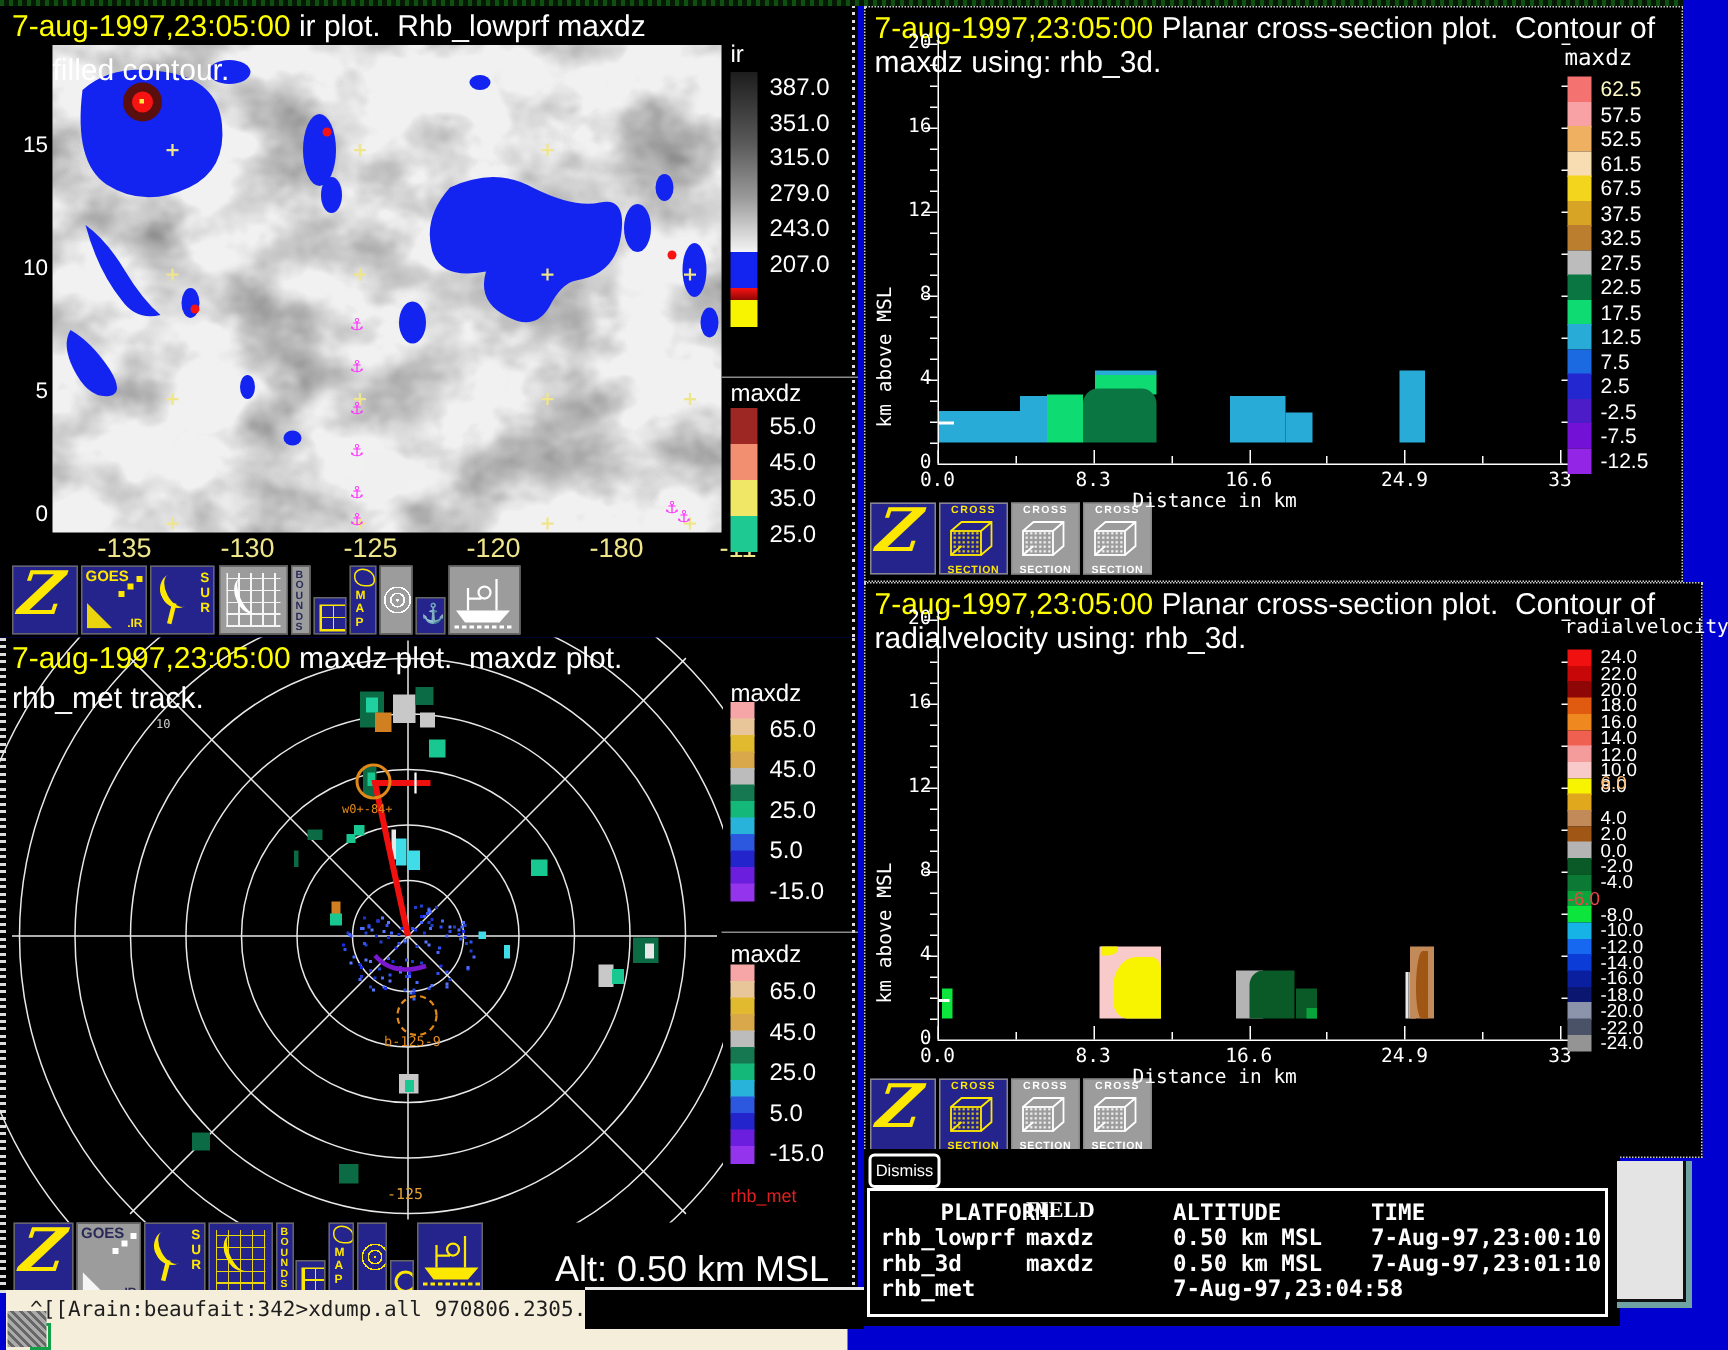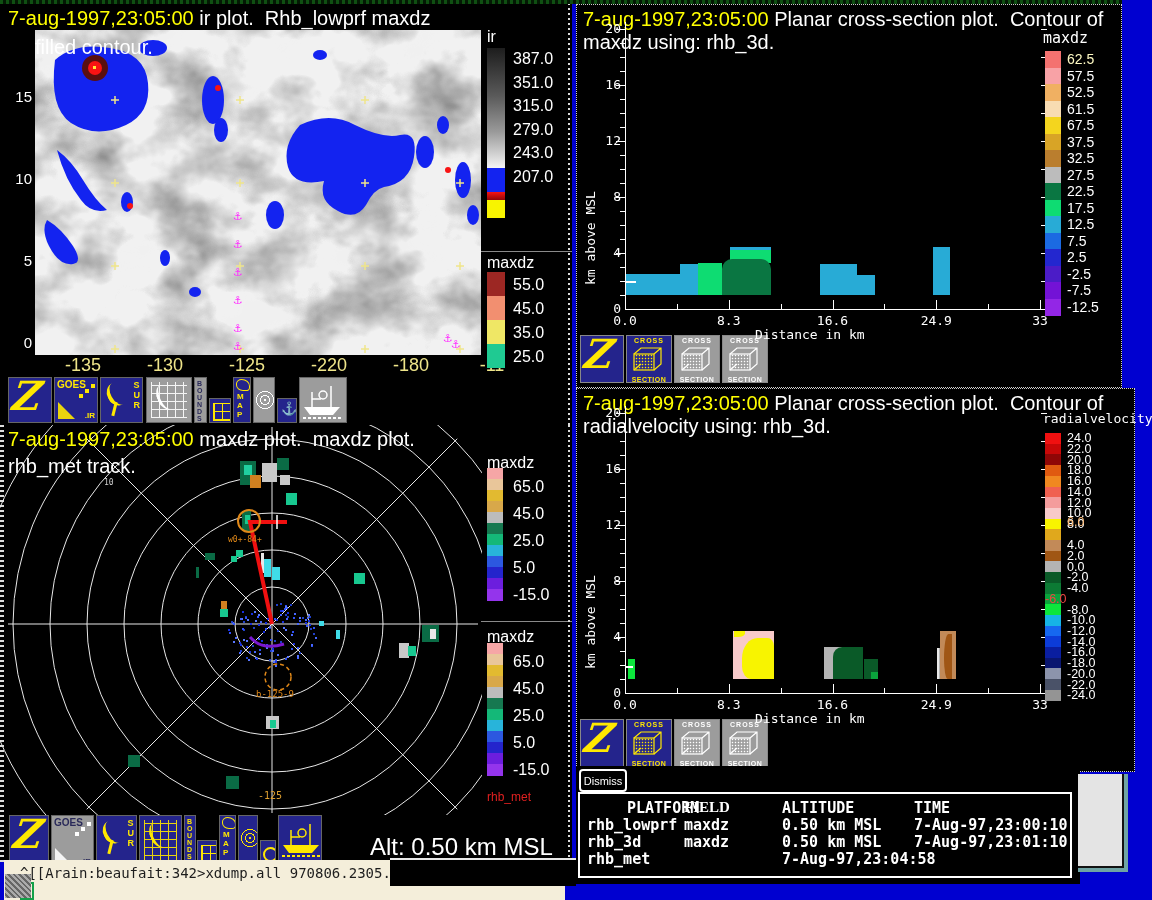--- a/index.html
+++ b/index.html
@@ -142,21 +142,21 @@
         </div>
       </div>
     <div class="abs" style="left:568px;top:0;width:2px;height:421px;background:repeating-linear-gradient(0deg,#ddd 0 2px,transparent 2px 5px);"></div>
   <div style="position:absolute;left:4px;top:84px;width:28px;text-align:right;color:#fff;font-size:15px;">15</div>
       <div style="position:absolute;left:4px;top:166px;width:28px;text-align:right;color:#fff;font-size:15px;">10</div>
       <div style="position:absolute;left:4px;top:248px;width:28px;text-align:right;color:#fff;font-size:15px;">5</div>
       <div style="position:absolute;left:4px;top:330px;width:28px;text-align:right;color:#fff;font-size:15px;">0</div>
       <div style="position:absolute;left:53px;top:351px;width:60px;text-align:center;color:#efe58a;font-size:18px;">-135</div>
       <div style="position:absolute;left:135px;top:351px;width:60px;text-align:center;color:#efe58a;font-size:18px;">-130</div>
       <div style="position:absolute;left:217px;top:351px;width:60px;text-align:center;color:#efe58a;font-size:18px;">-125</div>
-      <div style="position:absolute;left:299px;top:351px;width:60px;text-align:center;color:#efe58a;font-size:18px;">-220</div>
+      <div style="position:absolute;left:299px;top:351px;width:60px;text-align:center;color:#efe58a;font-size:18px;">-120</div>
       <div style="position:absolute;left:381px;top:351px;width:60px;text-align:center;color:#efe58a;font-size:18px;">-180</div>
       <div style="position:absolute;left:462px;top:351px;width:60px;text-align:center;color:#efe58a;font-size:18px;">-11</div>
       <div style="position:absolute;left:513px;top:46px;color:#fff;font-size:16px;">387.0</div>
       <div style="position:absolute;left:513px;top:70px;color:#fff;font-size:16px;">351.0</div>
       <div style="position:absolute;left:513px;top:93px;color:#fff;font-size:16px;">315.0</div>
       <div style="position:absolute;left:513px;top:117px;color:#fff;font-size:16px;">279.0</div>
       <div style="position:absolute;left:513px;top:140px;color:#fff;font-size:16px;">243.0</div>
       <div style="position:absolute;left:513px;top:164px;color:#fff;font-size:16px;">207.0</div>
       <div style="position:absolute;left:487px;top:268px;width:18px;height:24px;background:#9c2723;"></div>
       <div style="position:absolute;left:487px;top:292px;width:18px;height:24px;background:#f28f70;"></div>

